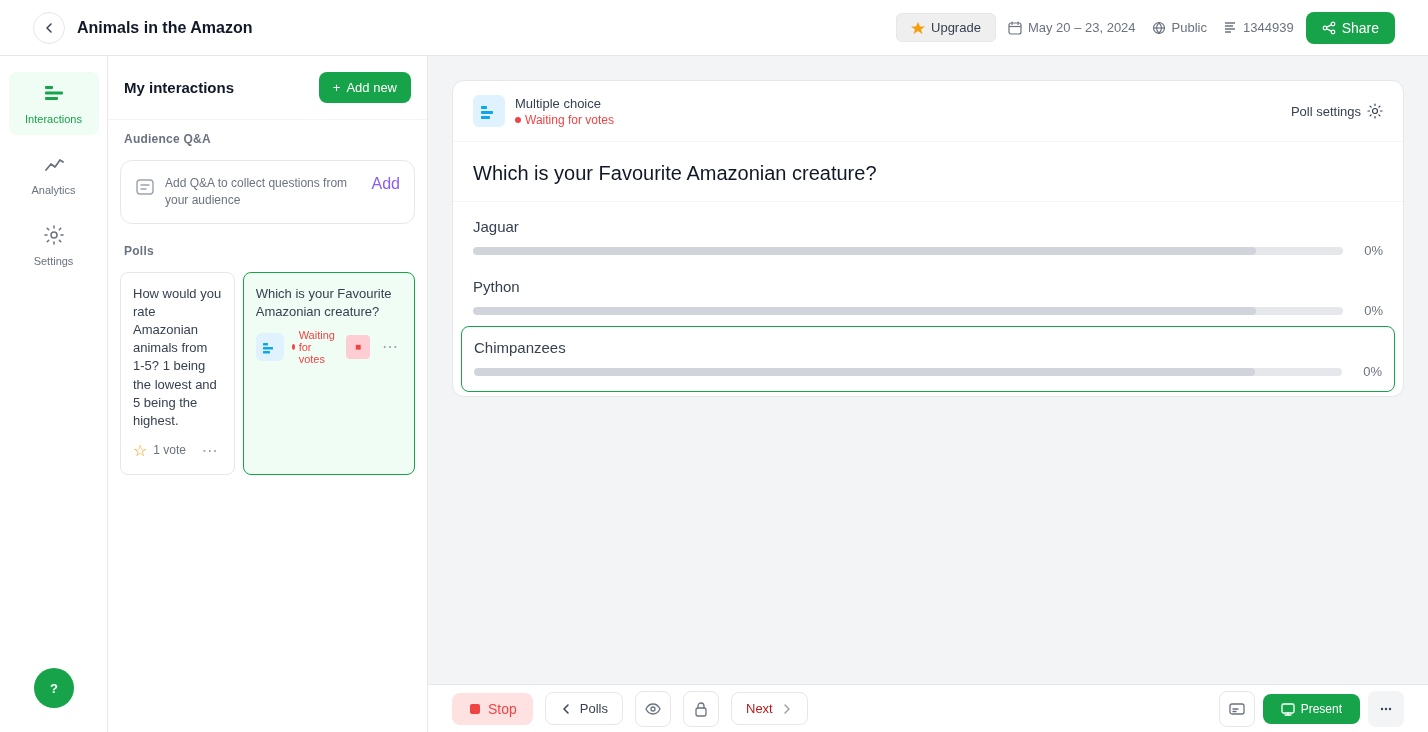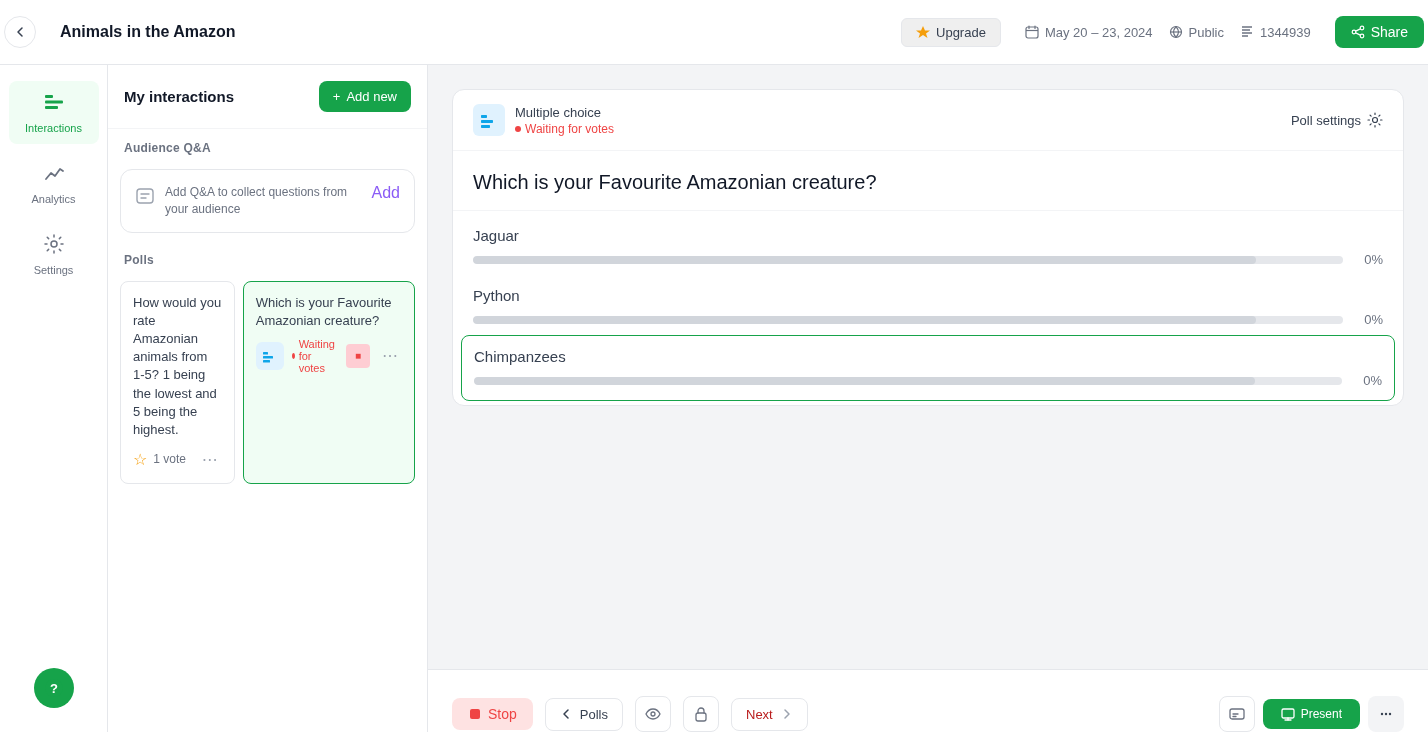--- a/index.html
+++ b/index.html
@@ -1,19 +1,19 @@
 <!DOCTYPE html>
 <html><head>
   <meta charset="utf-8">
   <style>
     * { box-sizing: border-box; margin: 0; padding: 0; }
     body { font-family: -apple-system, BlinkMacSystemFont, 'Segoe UI', sans-serif; background: #f5f5f5; display: flex; flex-direction: column; height: 732px; width: 1428px; overflow: hidden; }
 
     
-    .topbar { display: flex; align-items: center; background: #fff; border-bottom: 1px solid #e5e7eb; padding: 0 4px; height: 65px; gap: 24px; flex-shrink: 0; }
+    .topbar { display: flex; align-items: center; background: #fff; border-bottom: 1px solid #e5e7eb; padding: 0 33px; height: 56px; gap: 12px; flex-shrink: 0; }
     .topbar-back { width: 32px; height: 32px; border-radius: 50%; border: 1px solid #e5e7eb; background: #fff; display: flex; align-items: center; justify-content: center; cursor: pointer; }
     .topbar-title { font-size: 16px; font-weight: 600; color: #111827; flex: 1; }
     .topbar-upgrade { display: flex; align-items: center; gap: 6px; padding: 6px 14px; border: 1px solid #e5e7eb; border-radius: 6px; font-size: 13px; color: #374151; cursor: pointer; }
     .topbar-meta { display: flex; align-items: center; gap: 16px; }
     .topbar-meta-item { display: flex; align-items: center; gap: 6px; font-size: 13px; color: #6b7280; }
     .topbar-share { display: flex; align-items: center; gap: 6px; padding: 8px 16px; background: #16a34a; color: #fff; border: none; border-radius: 8px; font-size: 14px; font-weight: 500; cursor: pointer; }
 
     
     .main { display: flex; flex: 1; overflow: hidden; }
 
@@ -67,21 +67,21 @@
     .poll-options { padding: 16px 20px; display: flex; flex-direction: column; gap: 20px; }
     .poll-option { }
     .poll-option.selected { border: 1.5px solid #16a34a; border-radius: 8px; padding: 12px; margin: -12px; }
     .option-label { font-size: 15px; color: #374151; margin-bottom: 8px; }
     .option-bar-row { display: flex; align-items: center; gap: 10px; }
     .option-bar-bg { flex: 1; height: 8px; background: #e5e7eb; border-radius: 4px; overflow: hidden; }
     .option-bar-fill { height: 100%; background: #d1d5db; border-radius: 4px; }
     .option-pct { font-size: 13px; color: #6b7280; width: 30px; text-align: right; }
 
     
-    .bottombar { height: 63px; background: #fff; border-top: 1px solid #e5e7eb; display: flex; align-items: flex-end; padding: 0 24px; gap: 12px; flex-shrink: 0; }
+    .bottombar { height: 48px; background: #fff; border-top: 1px solid #e5e7eb; display: flex; align-items: center; padding: 0 24px; gap: 12px; flex-shrink: 0; }
     .bottombar-left { display: flex; align-items: center; gap: 12px; flex: 1; }
     .stop-btn { display: flex; align-items: center; gap: 6px; padding: 8px 16px; background: #fee2e2; color: #ef4444; border: none; border-radius: 8px; font-size: 14px; font-weight: 500; cursor: pointer; }
     .nav-btn { display: flex; align-items: center; gap: 6px; padding: 8px 14px; border: 1px solid #e5e7eb; background: #fff; border-radius: 8px; font-size: 13px; color: #374151; cursor: pointer; }
     .nav-btn.disabled { color: #b91c1c; }
     .icon-btn { width: 36px; height: 36px; border: 1px solid #e5e7eb; border-radius: 8px; display: flex; align-items: center; justify-content: center; cursor: pointer; background: #fff; color: #6b7280; }
     .bottombar-right { display: flex; align-items: center; gap: 8px; }
     .present-btn { display: flex; align-items: center; gap: 6px; padding: 8px 18px; background: #16a34a; color: #fff; border: none; border-radius: 8px; font-size: 12px; font-weight: 500; cursor: pointer; }
     .more-btn { width: 36px; height: 36px; background: #f3f4f6; border: none; border-radius: 8px; display: flex; align-items: center; justify-content: center; cursor: pointer; color: #374151; }
   </style>
 </head>

